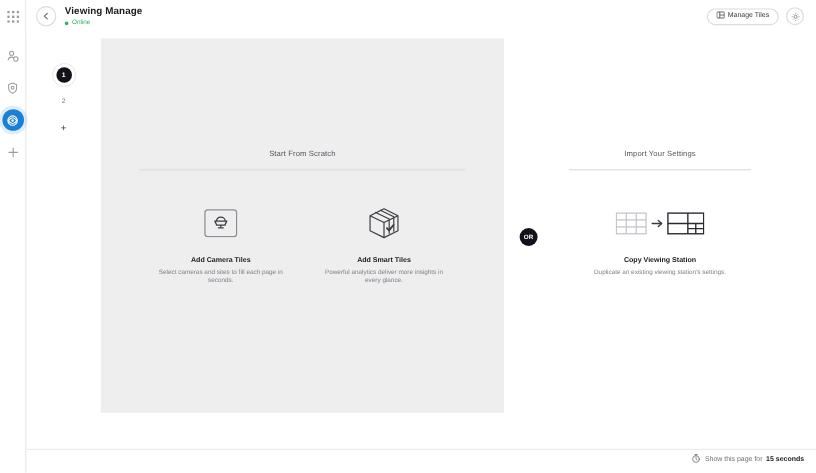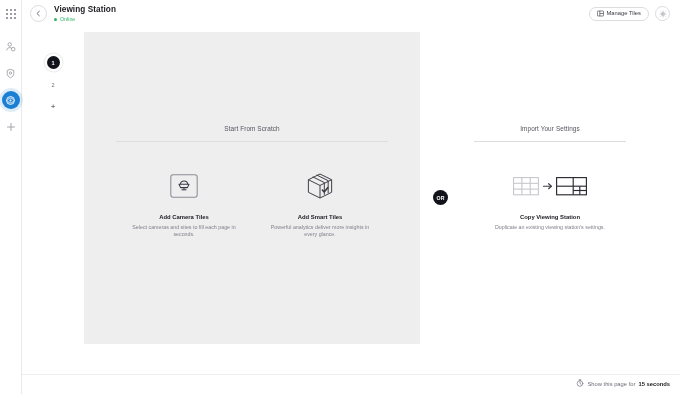--- a/index.html
+++ b/index.html
@@ -229,21 +229,21 @@
 
   <div class="body">
 
     <div class="header">
       <div class="back-btn">
         <svg width="7" height="7" viewBox="0 0 8 8" fill="none" stroke="#74747e" stroke-width="1.1" stroke-linecap="round" stroke-linejoin="round">
           <polyline points="5,1.4 2.2,4 5,6.6"></polyline>
         </svg>
       </div>
       <div class="title-block">
-        <div class="page-title">Viewing Station</div>
+        <div class="page-title">Viewing Manage</div>
         <div class="status-row">
           <span class="status-dot"></span>
           <span class="status-text">Online</span>
         </div>
       </div>
       <div class="header-spacer"></div>
       <div class="manage-btn">
         <span>
           <svg width="7" height="7" viewBox="0 0 10 10" fill="none" stroke="#3a3a42" stroke-width="0.9">
             <rect x="0.6" y="1.4" width="8.8" height="7.2" rx="1"></rect>

